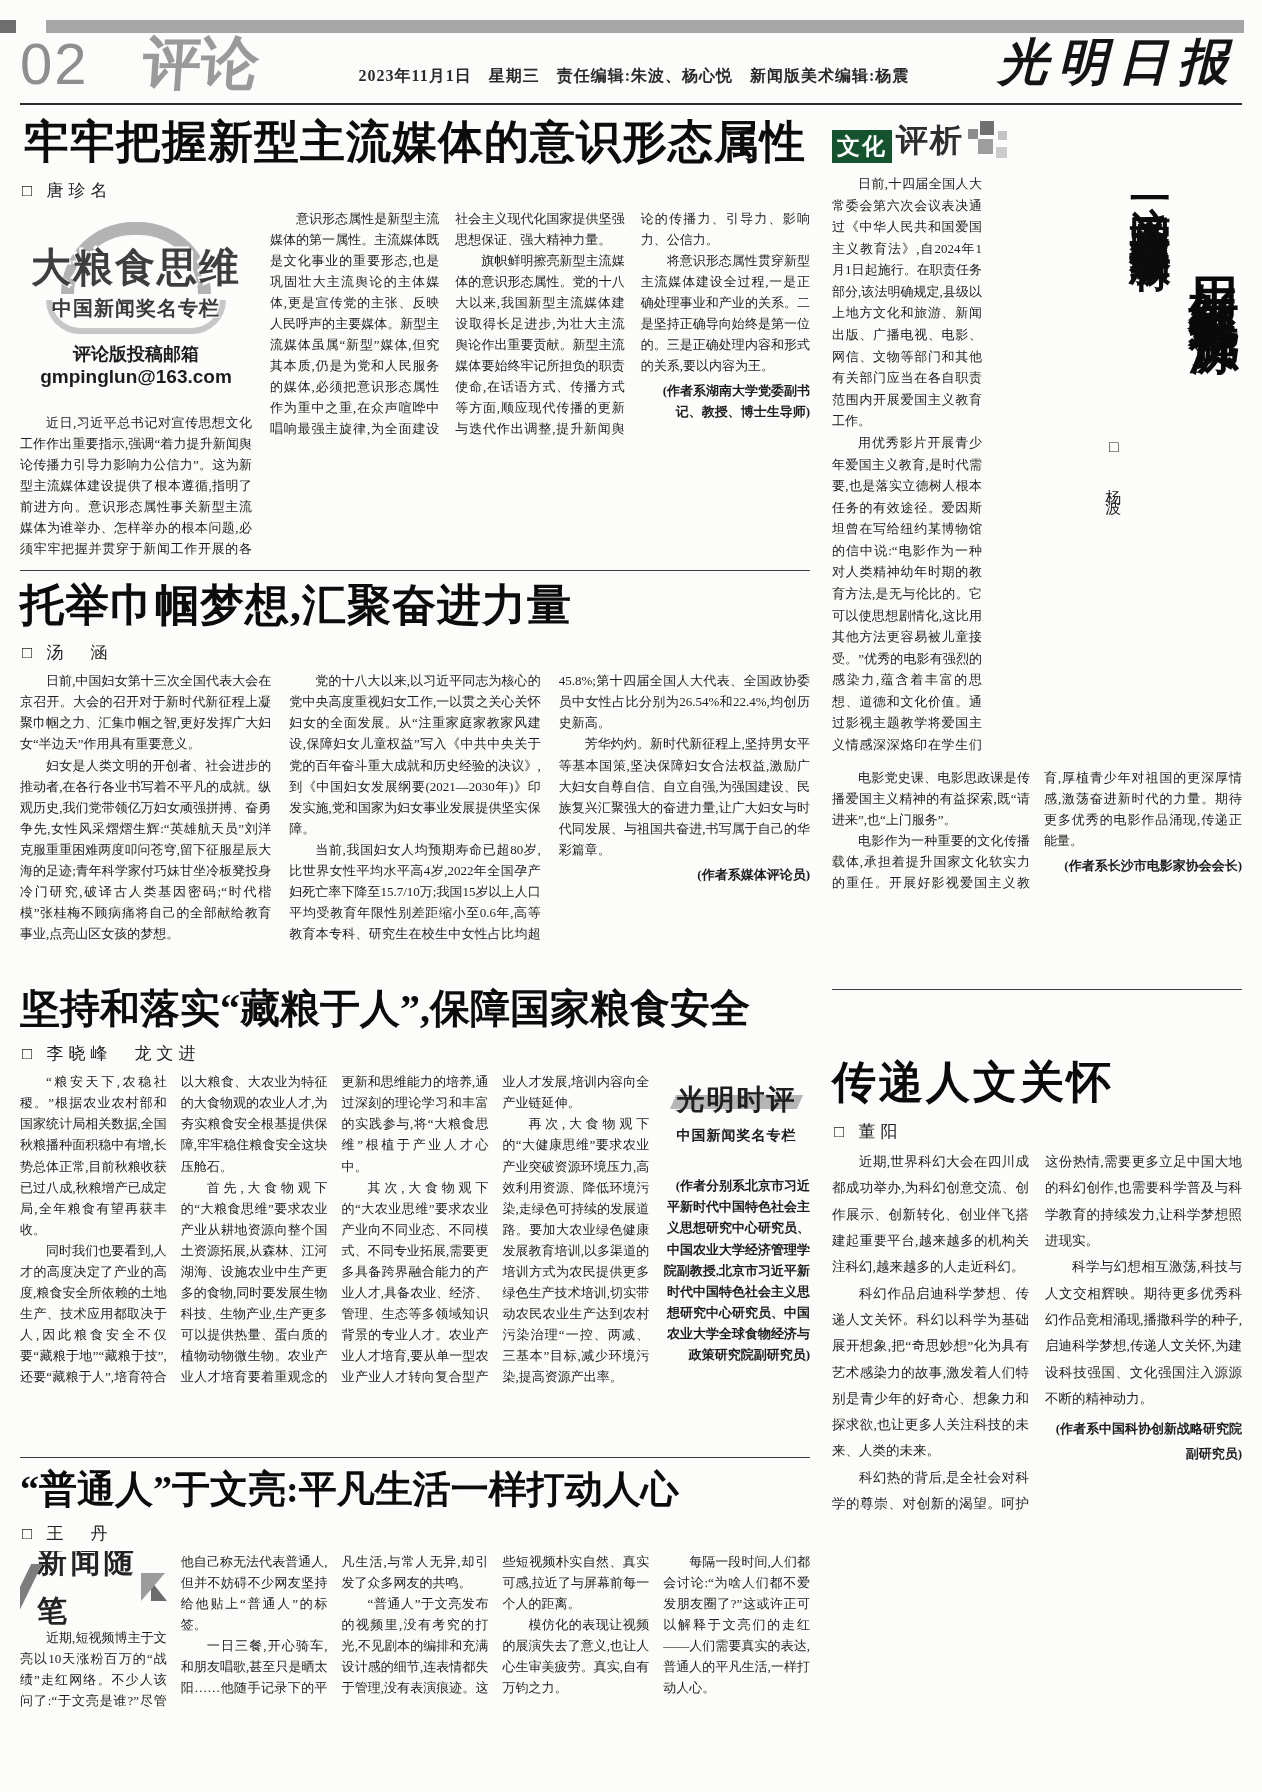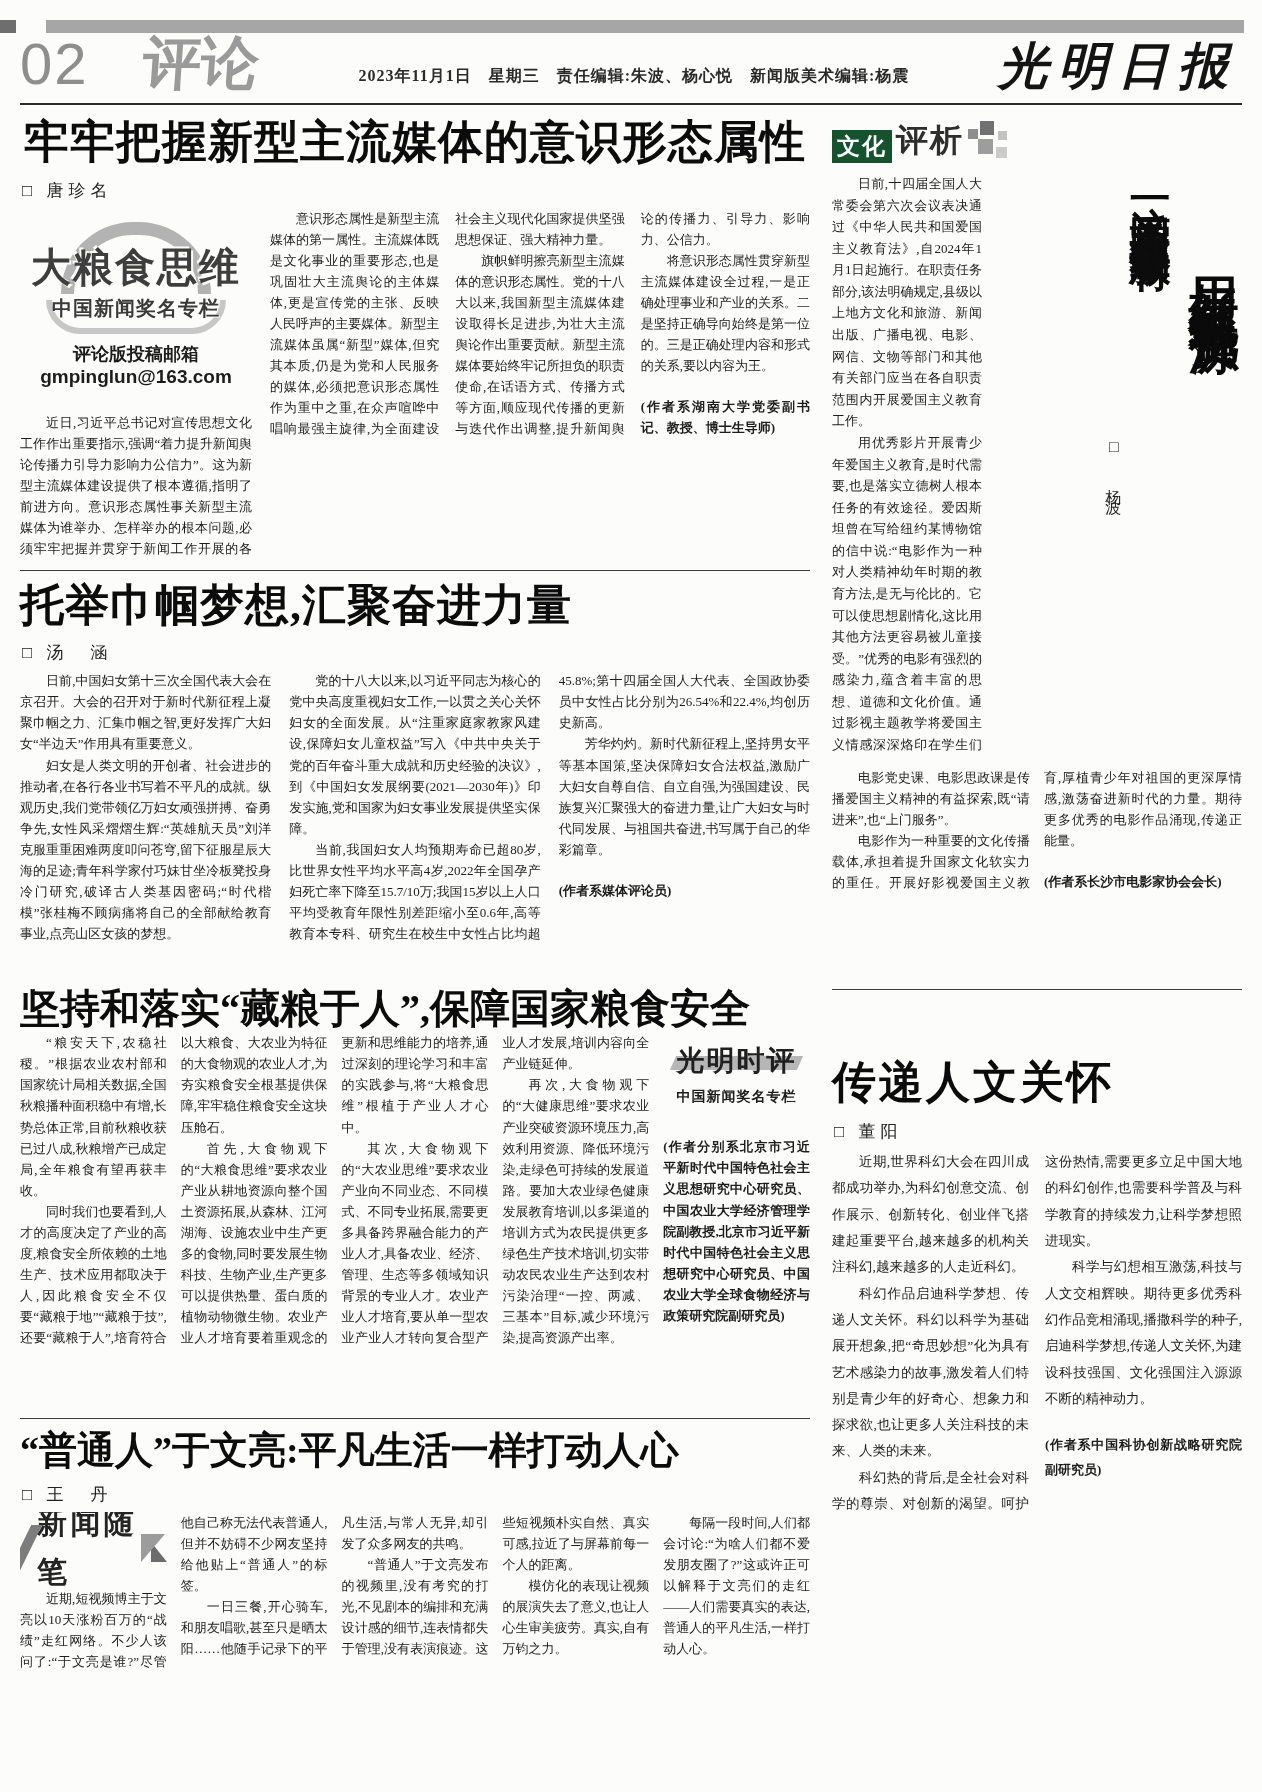--- a/index.html
+++ b/index.html
@@ -10,33 +10,33 @@
     font-family:"Liberation Serif","DejaVu Serif",serif;
   }
   
   .topbar { display:flex; margin:20px 18px 0 0; height:13px; }
   .topbar .stub { width:16px; background:#6e6e6e; }
   .topbar .bar { flex:1; background:#a6a6a6; margin-left:30px; }
   .header-row { display:flex; align-items:flex-end; padding:2px 24px 6px 20px;gap:40px; }
   .page-num { font-family:"Liberation Sans","DejaVu Sans",sans-serif; font-size:58px; color:#8e8e8e; line-height:1; letter-spacing:2px; }
   .section-name { font-size:58px; font-weight:bold; color:#9a9a9a; line-height:1; margin-left:14px; transform:skewX(-4deg); }
   .dateline { font-size:16px; font-weight:bold; color:#2a2a2a; margin-left:60px; padding-bottom:6px; letter-spacing:1px; }
-  .masthead { margin-left:auto; font-size:50px; font-weight:bold; font-style:italic; letter-spacing:10px; color:#141414; line-height:1; padding-bottom:2px; }
+  .masthead { margin-left:auto; font-size:50px; font-weight:bold; font-style:italic; letter-spacing:10px; color:#141414; line-height:1; padding-bottom:2px;font-family:Liberation Mono, monospace; }
   .header-rule { height:2px; background:#2b2b2b; margin:4px 20px 0 20px; }
 
   
   .content { display:flex; padding:10px 20px 0 20px; gap:22px; }
   .left-region { width:790px; }
   .right-region { width:410px; }
 
   h1.art-title { font-weight:bold; color:#0c0c0c; line-height:1.15; }
   .byline { font-size:17px; letter-spacing:5px; margin:10px 0 6px 2px; color:#222; }
   .cols { text-align:justify; font-size:13px; line-height:1.62; color:#1d1d1d; overflow:hidden; }
   .cols p, .lead p { text-indent:2em; }
-  .attr { font-weight:bold; font-size:13px; margin-top:20px; }
+  .attr { font-weight:bold; text-align:right; font-size:13px; margin-top:4px; }
   .divider { border:none; border-top:1px solid #3c3c3c; margin:10px 0; }
 
   
   .a1-title { font-size:45px; text-align:center; letter-spacing:1px; margin-top:2px; }
   .a1-body { display:flex; gap:18px; height:352px; margin-top:4px; }
   .a1-first { width:232px; overflow:hidden; }
   .a1-rest { flex:1; column-count:3; column-gap:16px; height:352px; }
   .forum-box { position:relative; height:120px; margin:6px 4px 2px 4px; text-align:center; overflow:hidden; }
   .forum-arc { position:absolute; left:50%; top:8px; transform:translateX(-50%); width:150px; height:72px;
     border:13px solid #b3b3b3; border-bottom:none; border-radius:150px 150px 0 0; }
@@ -155,20 +155,21 @@
           <p>妇女是人类文明的开创者、社会进步的推动者,在各行各业书写着不平凡的成就。纵观历史,我们党带领亿万妇女顽强拼搏、奋勇争先,女性风采熠熠生辉:“英雄航天员”刘洋克服重重困难两度叩问苍穹,留下征服星辰大海的足迹;青年科学家付巧妹甘坐冷板凳投身冷门研究,破译古人类基因密码;“时代楷模”张桂梅不顾病痛将自己的全部献给教育事业,点亮山区女孩的梦想。</p>
           <p>党的十八大以来,以习近平同志为核心的党中央高度重视妇女工作,一以贯之关心关怀妇女的全面发展。从“注重家庭家教家风建设,保障妇女儿童权益”写入《中共中央关于党的百年奋斗重大成就和历史经验的决议》,到《中国妇女发展纲要(2021—2030年)》印发实施,党和国家为妇女事业发展提供坚实保障。</p>
           <p>当前,我国妇女人均预期寿命已超80岁,比世界女性平均水平高4岁,2022年全国孕产妇死亡率下降至15.7/10万;我国15岁以上人口平均受教育年限性别差距缩小至0.6年,高等教育本专科、研究生在校生中女性占比均超45.8%;第十四届全国人大代表、全国政协委员中女性占比分别为26.54%和22.4%,均创历史新高。</p>
           <p>芳华灼灼。新时代新征程上,坚持男女平等基本国策,坚决保障妇女合法权益,激励广大妇女自尊自信、自立自强,为强国建设、民族复兴汇聚强大的奋进力量,让广大妇女与时代同发展、与祖国共奋进,书写属于自己的华彩篇章。</p>
           <div class="attr">(作者系媒体评论员)</div>
         </div>
       </article>
 
       <article style="margin-top:14px;">
         <h1 class="art-title a3-title">坚持和落实“藏粮于人”,保障国家粮食安全</h1>
+        <div class="byline">□ 李晓峰　龙文进</div>
         <div class="a3-cols cols">
           <p>“粮安天下,农稳社稷。”根据农业农村部和国家统计局相关数据,全国秋粮播种面积稳中有增,长势总体正常,目前秋粮收获已过八成,秋粮增产已成定局,全年粮食有望再获丰收。</p>
           <p>同时我们也要看到,人才的高度决定了产业的高度,粮食安全所依赖的土地生产、技术应用都取决于人,因此粮食安全不仅要“藏粮于地”“藏粮于技”,还要“藏粮于人”,培育符合以大粮食、大农业为特征的大食物观的农业人才,为夯实粮食安全根基提供保障,牢牢稳住粮食安全这块压舱石。</p>
           <p>首先,大食物观下的“大粮食思维”要求农业产业从耕地资源向整个国土资源拓展,从森林、江河湖海、设施农业中生产更多的食物,同时要发展生物科技、生物产业,生产更多可以提供热量、蛋白质的植物动物微生物。农业产业人才培育要着重观念的更新和思维能力的培养,通过深刻的理论学习和丰富的实践参与,将“大粮食思维”根植于产业人才心中。</p>
           <p>其次,大食物观下的“大农业思维”要求农业产业向不同业态、不同模式、不同专业拓展,需要更多具备跨界融合能力的产业人才,具备农业、经济、管理、生态等多领域知识背景的专业人才。农业产业人才培育,要从单一型农业产业人才转向复合型产业人才发展,培训内容向全产业链延伸。</p>
           <p>再次,大食物观下的“大健康思维”要求农业产业突破资源环境压力,高效利用资源、降低环境污染,走绿色可持续的发展道路。要加大农业绿色健康发展教育培训,以多渠道的培训方式为农民提供更多绿色生产技术培训,切实带动农民农业生产达到农村污染治理“一控、两减、三基本”目标,减少环境污染,提高资源产出率。</p>
           <div class="times-box">
             <div class="times-swoosh"></div>
             <div class="times-title">光明时评</div>
             <div class="times-sub">中国新闻奖名专栏</div>

